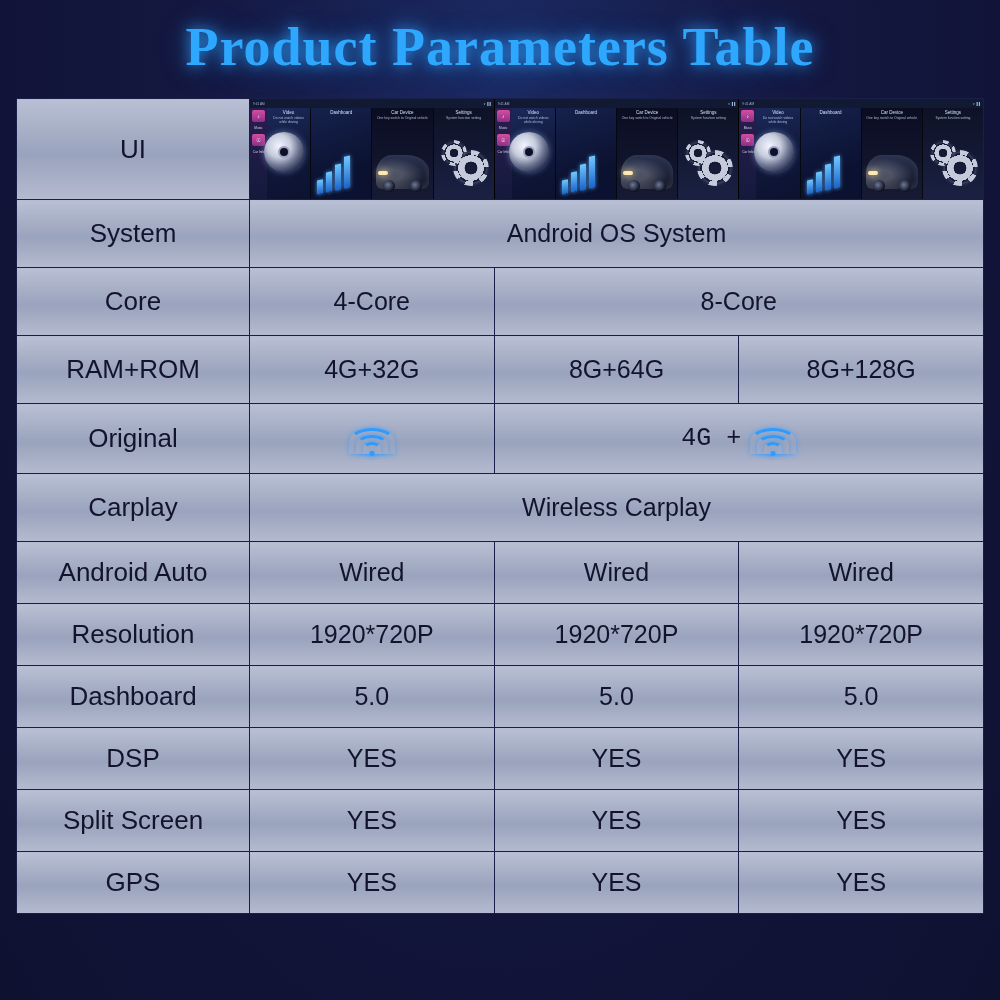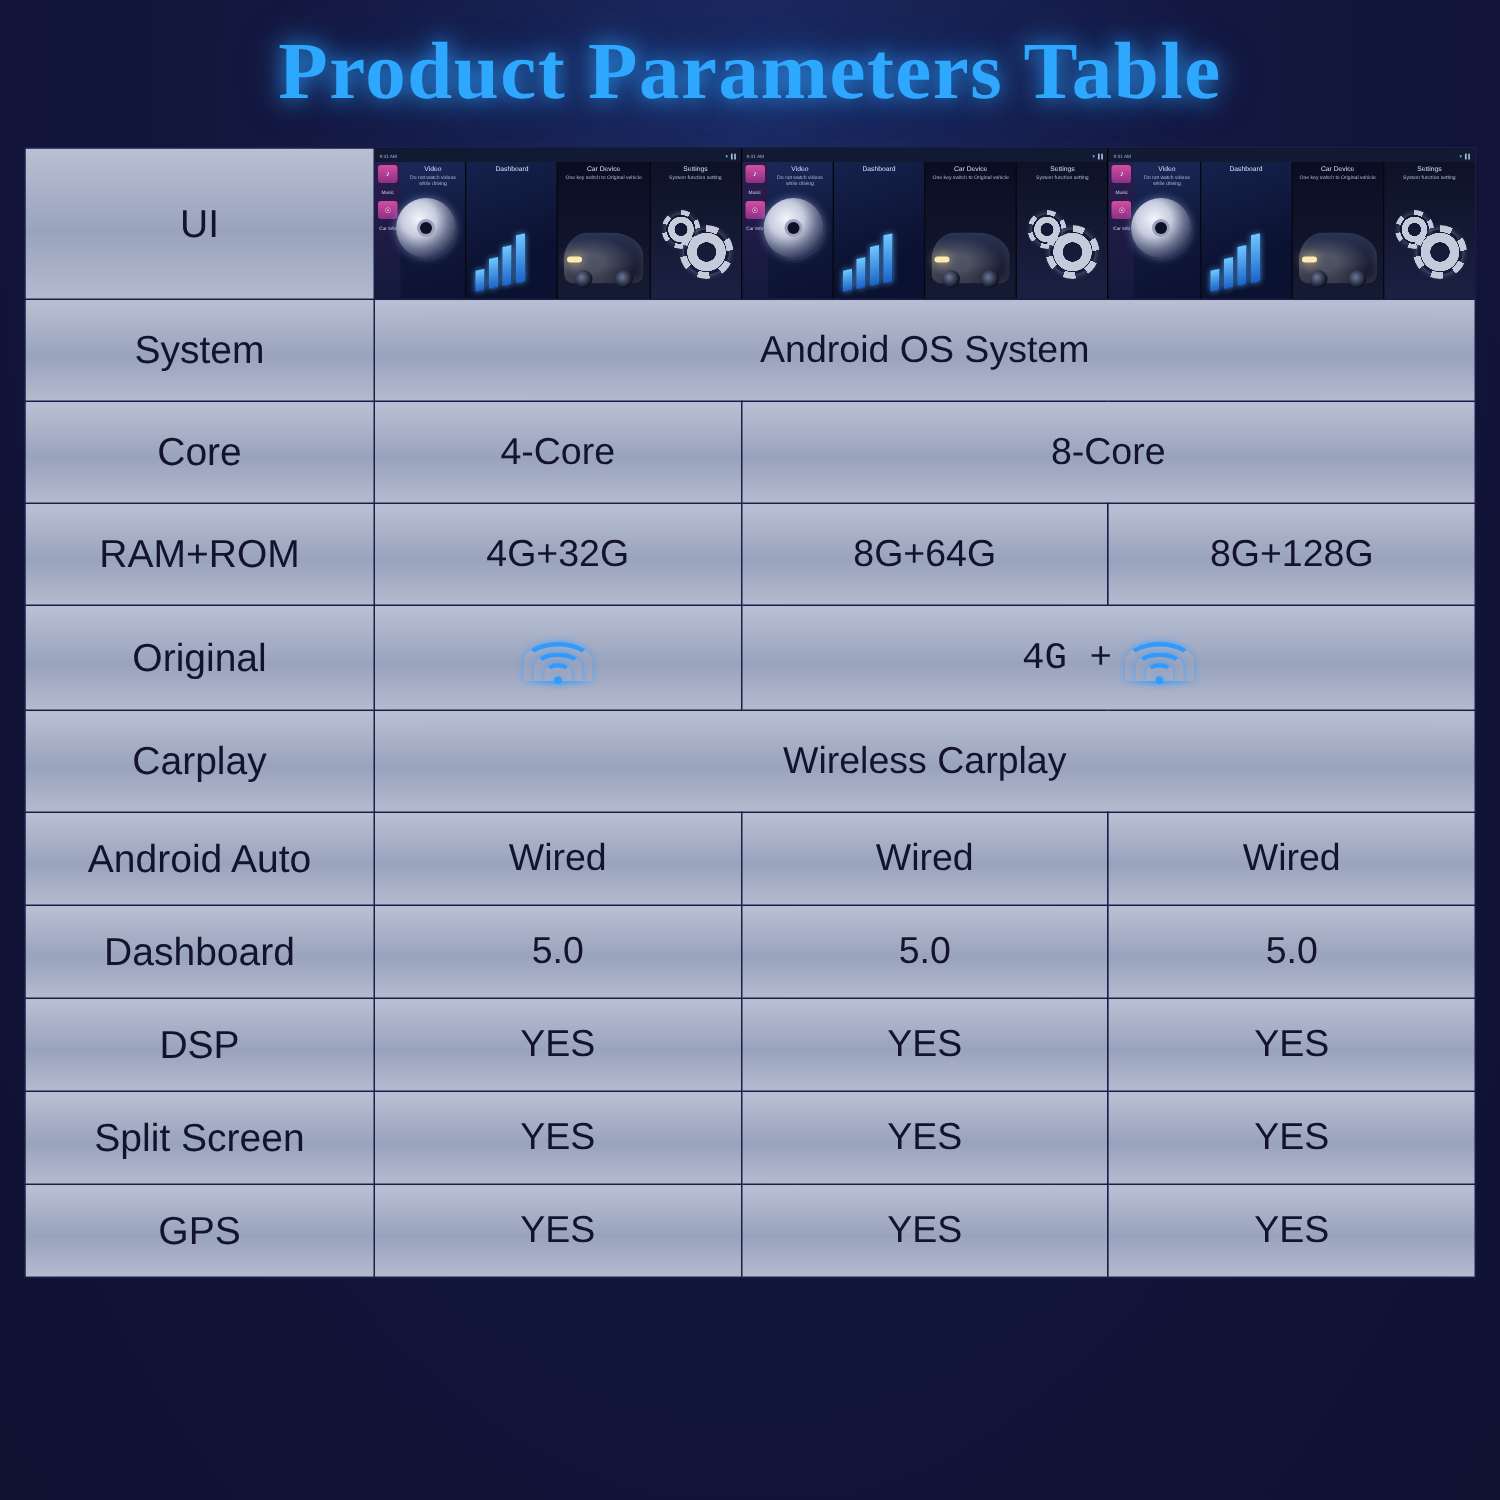--- a/index.html
+++ b/index.html
@@ -400,20 +400,26 @@
           <td colspan="3">Wireless Carplay</td>
         </tr>
 
         <tr style="height:62px">
           <td class="label">Android Auto</td>
           <td>Wired</td>
           <td>Wired</td>
           <td>Wired</td>
         </tr>
 
+        <tr style="height:62px">
+          <td class="label">Resolution</td>
+          <td>1920*720P</td>
+          <td>1920*720P</td>
+          <td>1920*720P</td>
+        </tr>
 
         <tr style="height:62px">
           <td class="label">Dashboard</td>
           <td>5.0</td>
           <td>5.0</td>
           <td>5.0</td>
         </tr>
 
         <tr style="height:62px">
           <td class="label">DSP</td>

